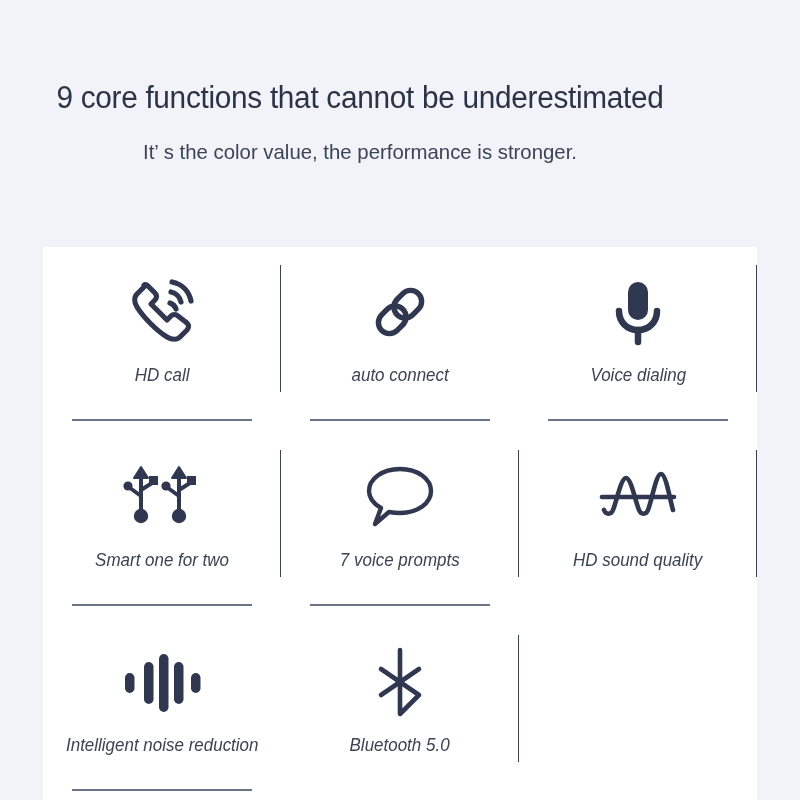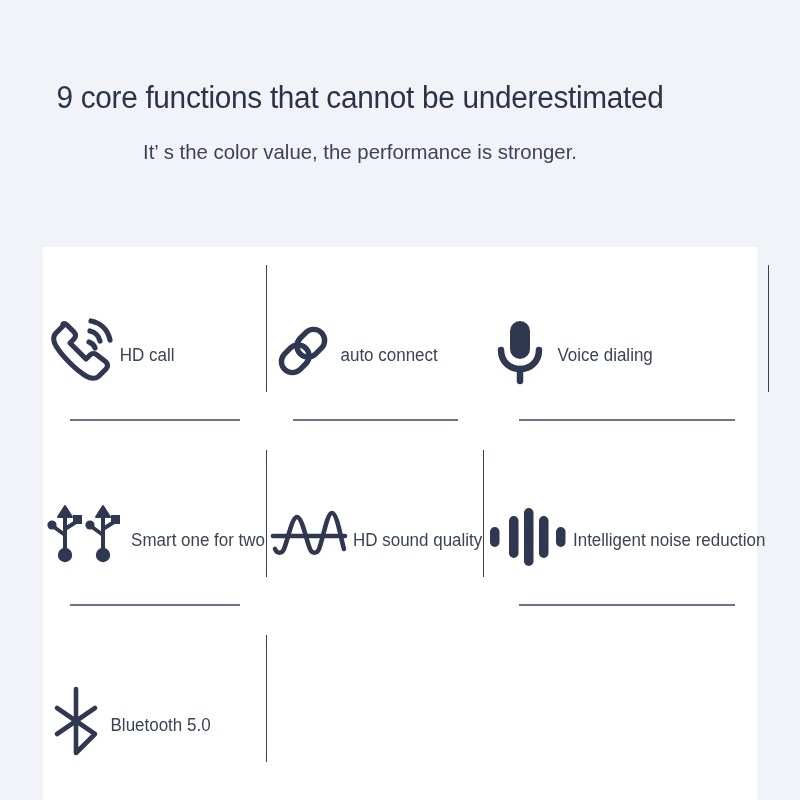--- a/index.html
+++ b/index.html
@@ -37,23 +37,25 @@
   }
   .grid {
     width:100%; height:100%;
     display:grid;
     grid-template-columns:1fr 1fr 1fr;
     grid-template-rows:1fr 1fr 1fr;
   }
   .cell {
     position:relative;
     display:flex;
+    flex-direction:column;
     align-items:center;
     justify-content:flex-start;
     padding-top:22px;
+    font-style:italic;
   }
   .icon-wrap {
     height:86px;
     display:flex;
     align-items:center;
     justify-content:center;
   }
   .icon-wrap svg { display:block; }
   .cell-label {
     margin-top:10px;
@@ -157,20 +159,30 @@
               <rect x="68" y="14" width="9" height="9" stroke="none"></rect>
               <circle cx="60" cy="54" r="7.2" stroke="none"></circle>
             </g>
           </svg>
         </div>
         <div class="cell-label">Smart one for two</div>
         <div class="vdiv"></div>
         <div class="hline"></div>
       </div>
 
+      <div class="cell">
+        <div class="icon-wrap">
+          <svg width="78" height="72" viewBox="0 0 78 72" fill="none" stroke="#303750" stroke-width="4.4" stroke-linecap="round" stroke-linejoin="round">
+            <path d="M39 8 C57 8 70 18 70 30 C70 42 57 52 39 52 C35 52 31 51.5 28 51 L14 63 L20 47 C13 43 8 37 8 30 C8 18 21 8 39 8 Z"></path>
+          </svg>
+        </div>
+        <div class="cell-label">7 voice prompts</div>
+        <div class="vdiv"></div>
+        <div class="hline"></div>
+      </div>
 
       <div class="cell no-hline">
         <div class="icon-wrap">
           <svg width="84" height="62" viewBox="0 0 84 62" fill="none" stroke="#303750" stroke-width="4.6" stroke-linecap="round" stroke-linejoin="round">
             <path d="M6 31 L78 31"></path>
             <path d="M8 44 C10 49 15 49 17 44 C21 34 25 12 30 12 C35 12 39 34 43 44 C45 49 50 49 52 44 C56 34 60 8 65 8 C70 8 74 34 77 44"></path>
           </svg>
         </div>
         <div class="cell-label">HD sound quality</div>
         <div class="vdiv"></div>

